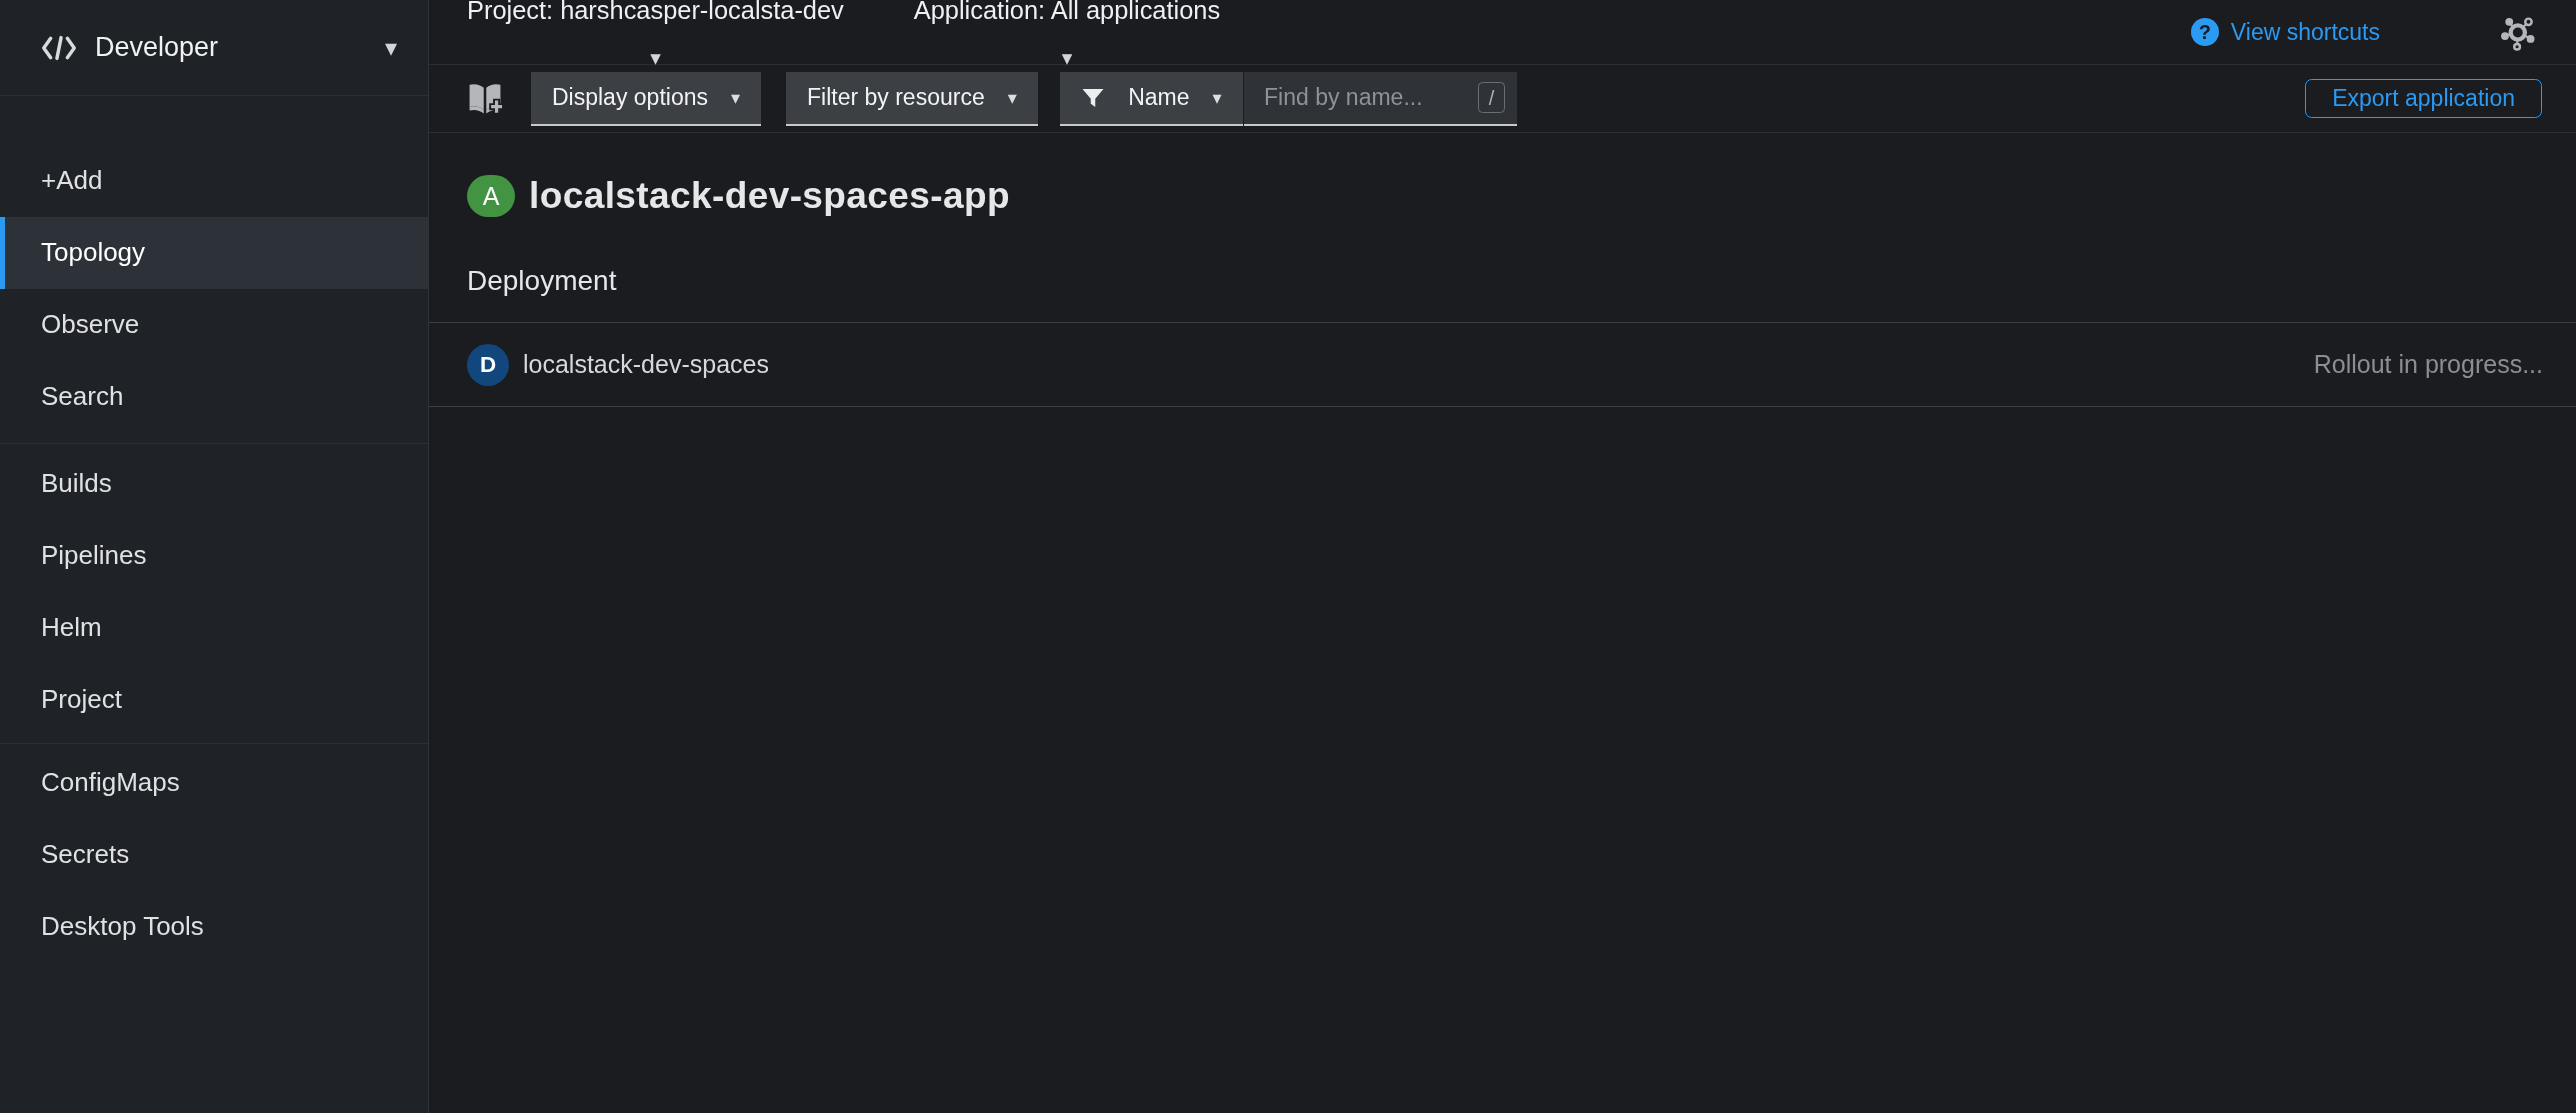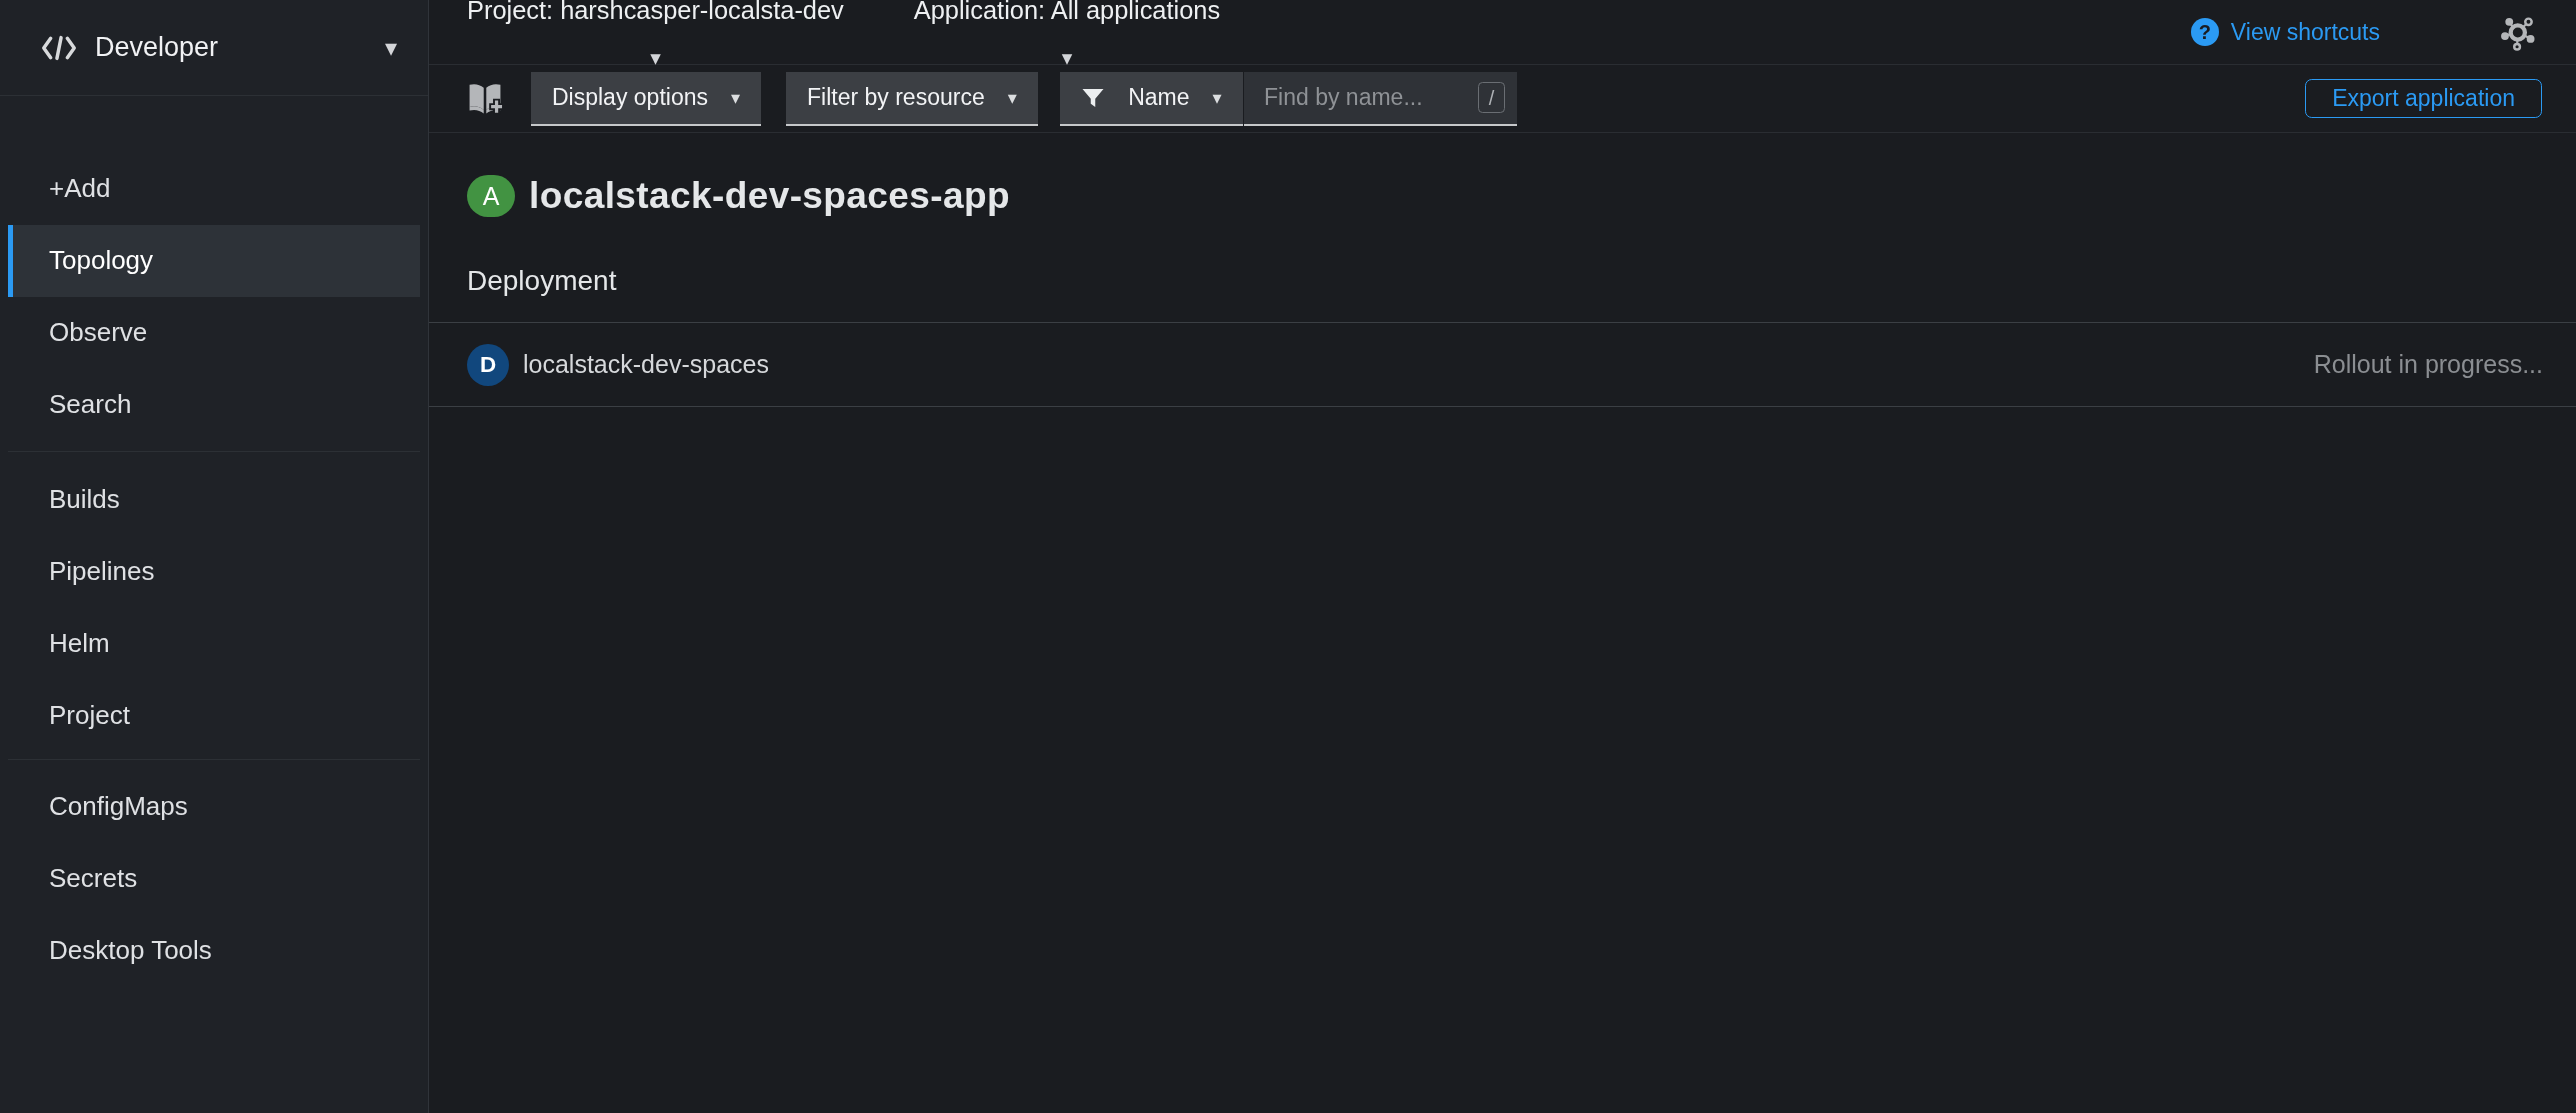--- a/index.html
+++ b/index.html
@@ -26,21 +26,21 @@
     display:flex; align-items:center;
     padding:0 31px 0 41px;
     cursor:pointer;
   }
   .code-icon { display:flex; align-items:center; }
   .code-icon svg { width:36px; height:28px; }
   .persp-label { font-size:27px; color:#f1f2f4; margin-left:18px; flex:1; }
   .caret { color:#d3d5d8; font-size:21px; line-height:1; }
   .sidebar-header .caret { font-size:24px; }
 
-  .nav-section { list-style:none; margin:8px; padding:7.5px 0 10.5px; border-bottom:0.7px solid #2c3035; }
+  .nav-section { list-style:none; margin:0; padding:7.5px 0 10.5px; border-bottom:0.7px solid #2c3035; }
   .nav-section.sec2 { padding:3px 0 7.5px; }
   .nav-section.sec3 { padding:3px 0 7.5px; border-bottom:none; }
   .nav-item {
     height:72px;
     display:flex; align-items:center;
     padding-left:41px;
     font-size:26px; color:#dfe1e4;
     cursor:pointer;
   }
   .nav-item.active {

